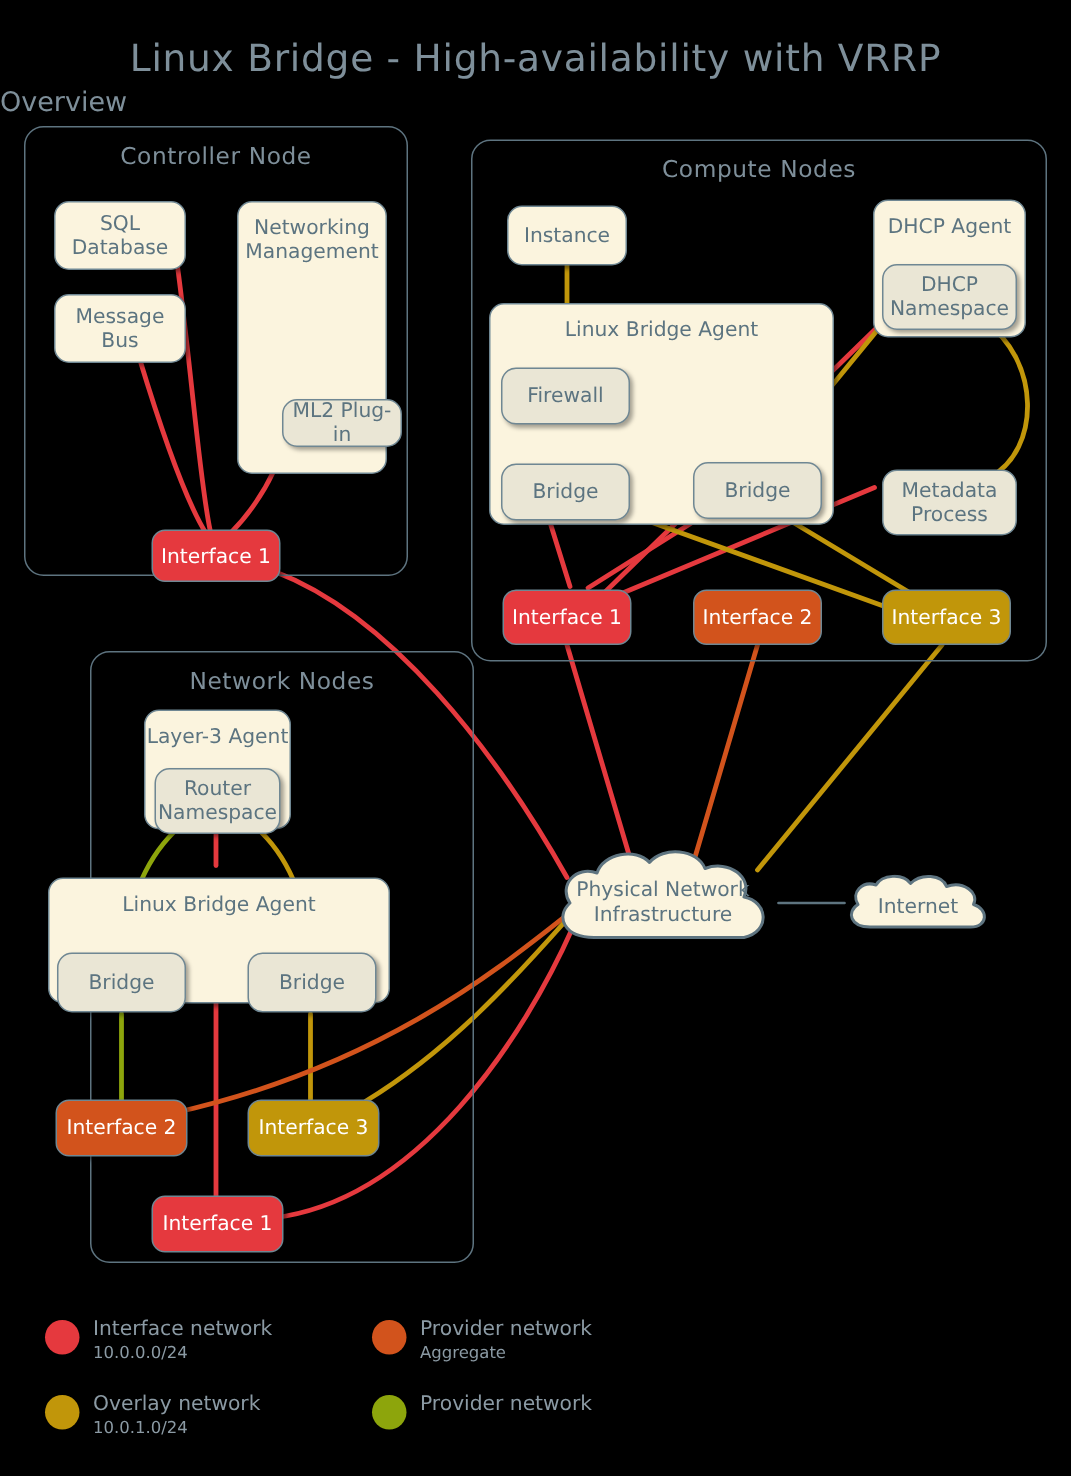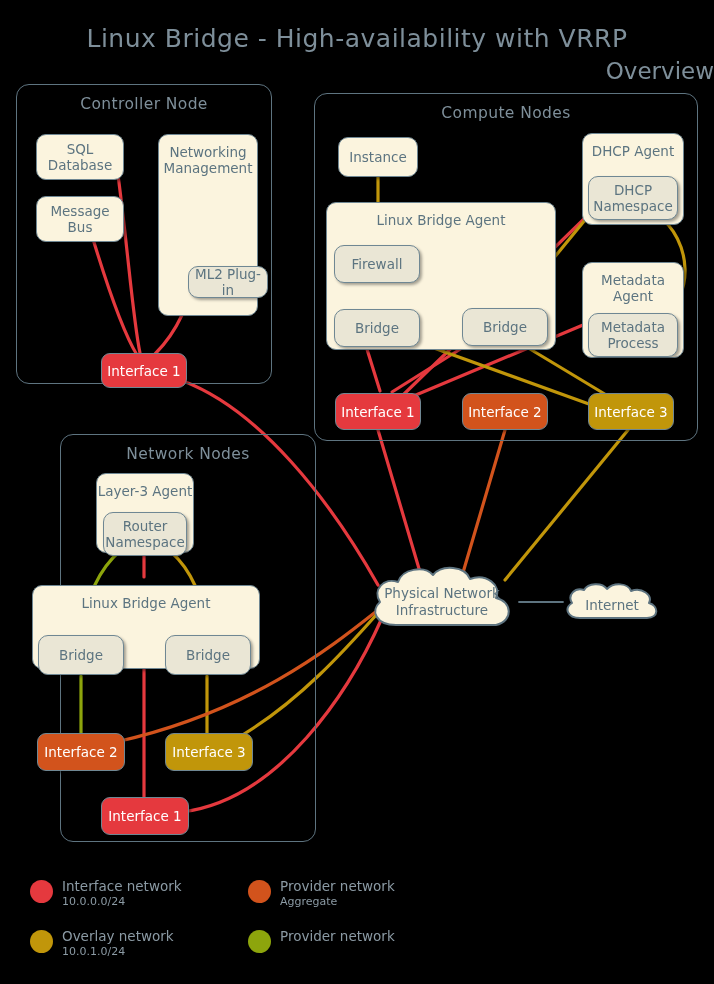--- a/index.html
+++ b/index.html
@@ -12,22 +12,22 @@
   svg#wires{position:absolute;left:0;top:0;width:714px;height:984px;
             pointer-events:none;}
 
   
   .maintitle{
     position:absolute;left:0;right:0;top:24px;text-align:center;
     font-size:25px;color:#7e8f9a;letter-spacing:.5px;
     font-family:"DejaVu Sans","Liberation Sans",sans-serif;
   }
   .subtitle{
-    position:absolute;left:0;right:0;top:58px;text-align:right;
-    font-size:23px;color:#7e8f9a;margin-left:36px;
+    position:absolute;left:0;right:0;top:58px;text-align:left;
+    font-size:18px;color:#7e8f9a;
   }
 
   
   .node{
     position:absolute;border:1.4px solid #5e7480;border-radius:13px;
     background:transparent;box-sizing:border-box;
   }
   .node>.node-title{
     position:absolute;left:0;right:0;top:10px;text-align:center;
     font-size:15.5px;color:#7e8f9a;letter-spacing:.4px;
@@ -172,23 +172,20 @@
   </div>
   <div class="ibox" style="left:334px;top:245px;width:86px;height:38px;">Firewall</div>
   <div class="ibox" style="left:334px;top:309px;width:86px;height:38px;">Bridge</div>
   <div class="ibox" style="left:462px;top:308px;width:86px;height:38px;">Bridge</div>
 
   <div class="obox titled" style="left:582px;top:133px;width:102px;height:92px;">
     <span class="ttl">DHCP Agent</span>
   </div>
   <div class="ibox" style="left:588px;top:176px;width:90px;height:44px;">DHCP Namespace</div>
 
-  <div class="obox titled" style="left:582px;top:262px;width:102px;height:96px;">
-    <span class="ttl">Metadata Agent</span>
-  </div>
   <div class="ibox" style="left:588px;top:313px;width:90px;height:44px;">Metadata Process</div>
 
   <div class="iface if-mgmt" style="left:335px;top:393px;width:86px;height:37px;">Interface 1</div>
   <div class="iface if-prov" style="left:462px;top:393px;width:86px;height:37px;">Interface 2</div>
   <div class="iface if-ovl" style="left:588px;top:393px;width:86px;height:37px;">Interface 3</div>
 
   <div class="node" style="left:16px;top:434px;width:256px;height:408px;margin-left:44px;">
     <div class="node-title">Network Nodes</div>
   </div>
 

